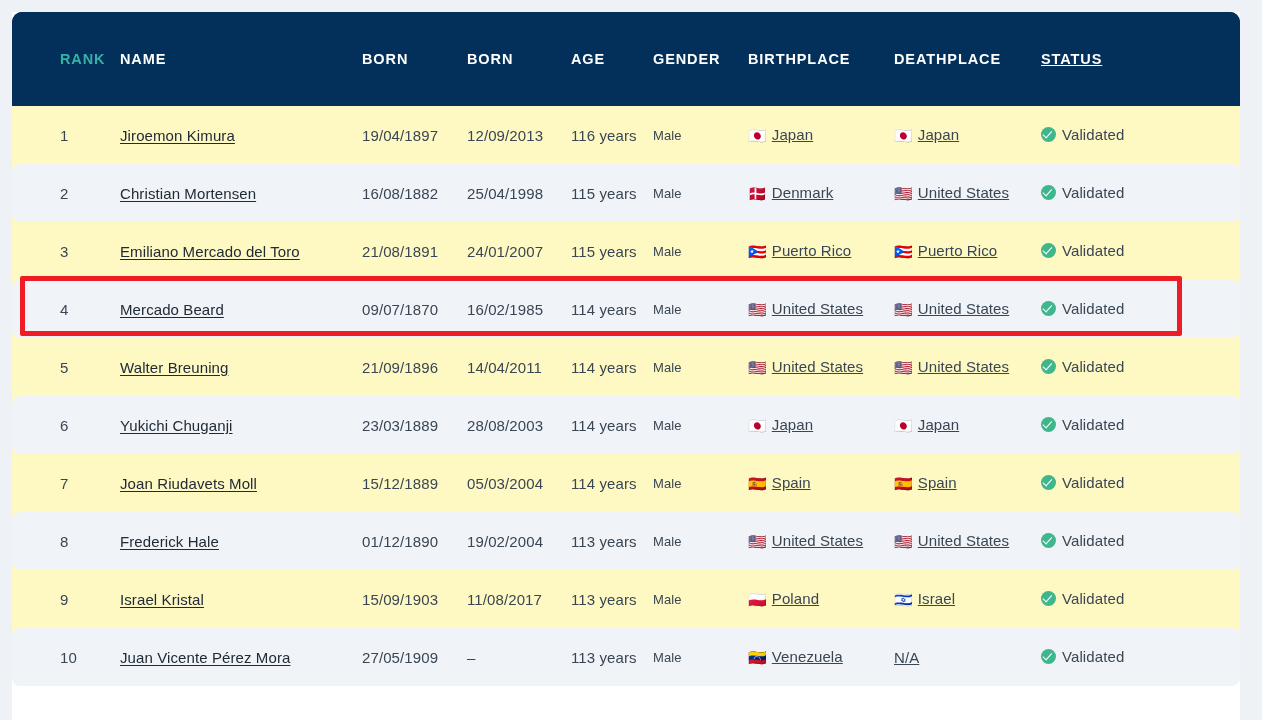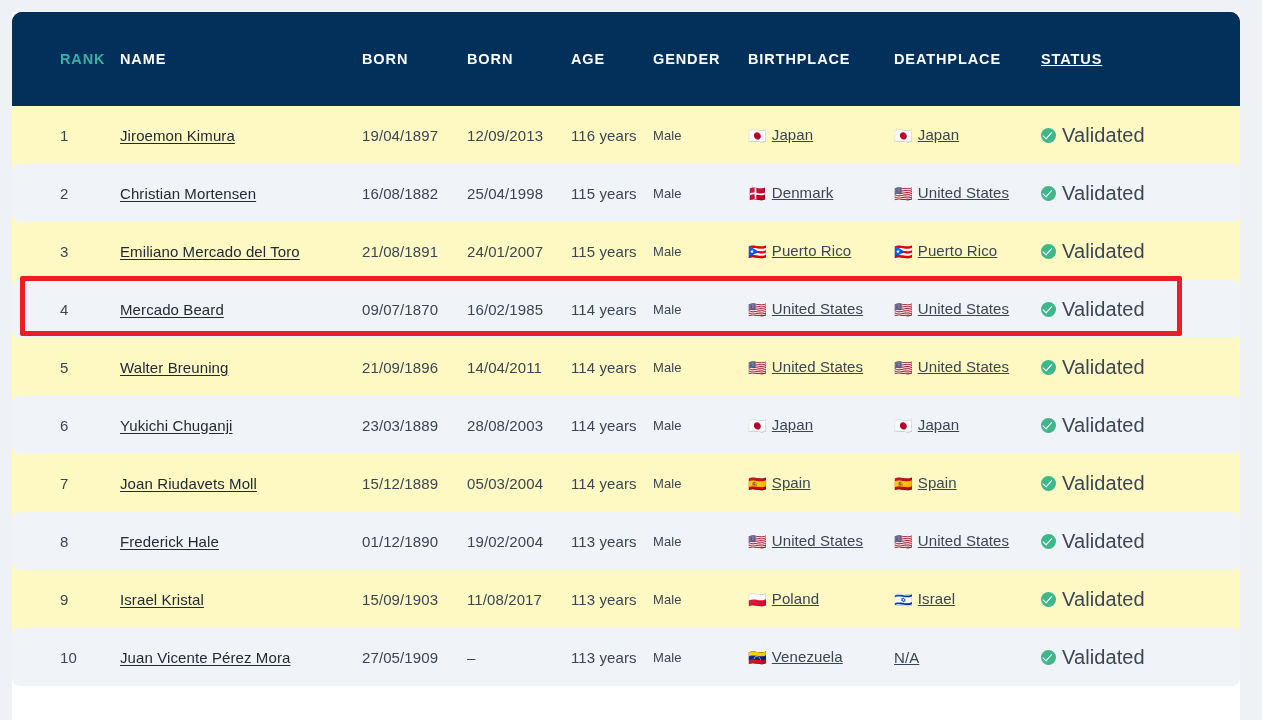--- a/index.html
+++ b/index.html
@@ -147,21 +147,21 @@
   }
   .check-badge::after {
     content: "";
     position: absolute;
     left: 4.4px; top: 2.6px;
     width: 4px; height: 7.5px;
     border: solid #ffffff;
     border-width: 0 1.8px 1.8px 0;
     transform: rotate(42deg);
   }
-  .status-text { color: #3a4654; font-size: 20px; }
+  .status-text { color: #3a4654; font-size: 15px; }
 
   
   .highlight-box {
     position: absolute;
     left: 20px;
     top: 276px;
     width: 1162px;
     height: 60px;
     border: 5px solid #ee1c25;
     border-radius: 2px;

